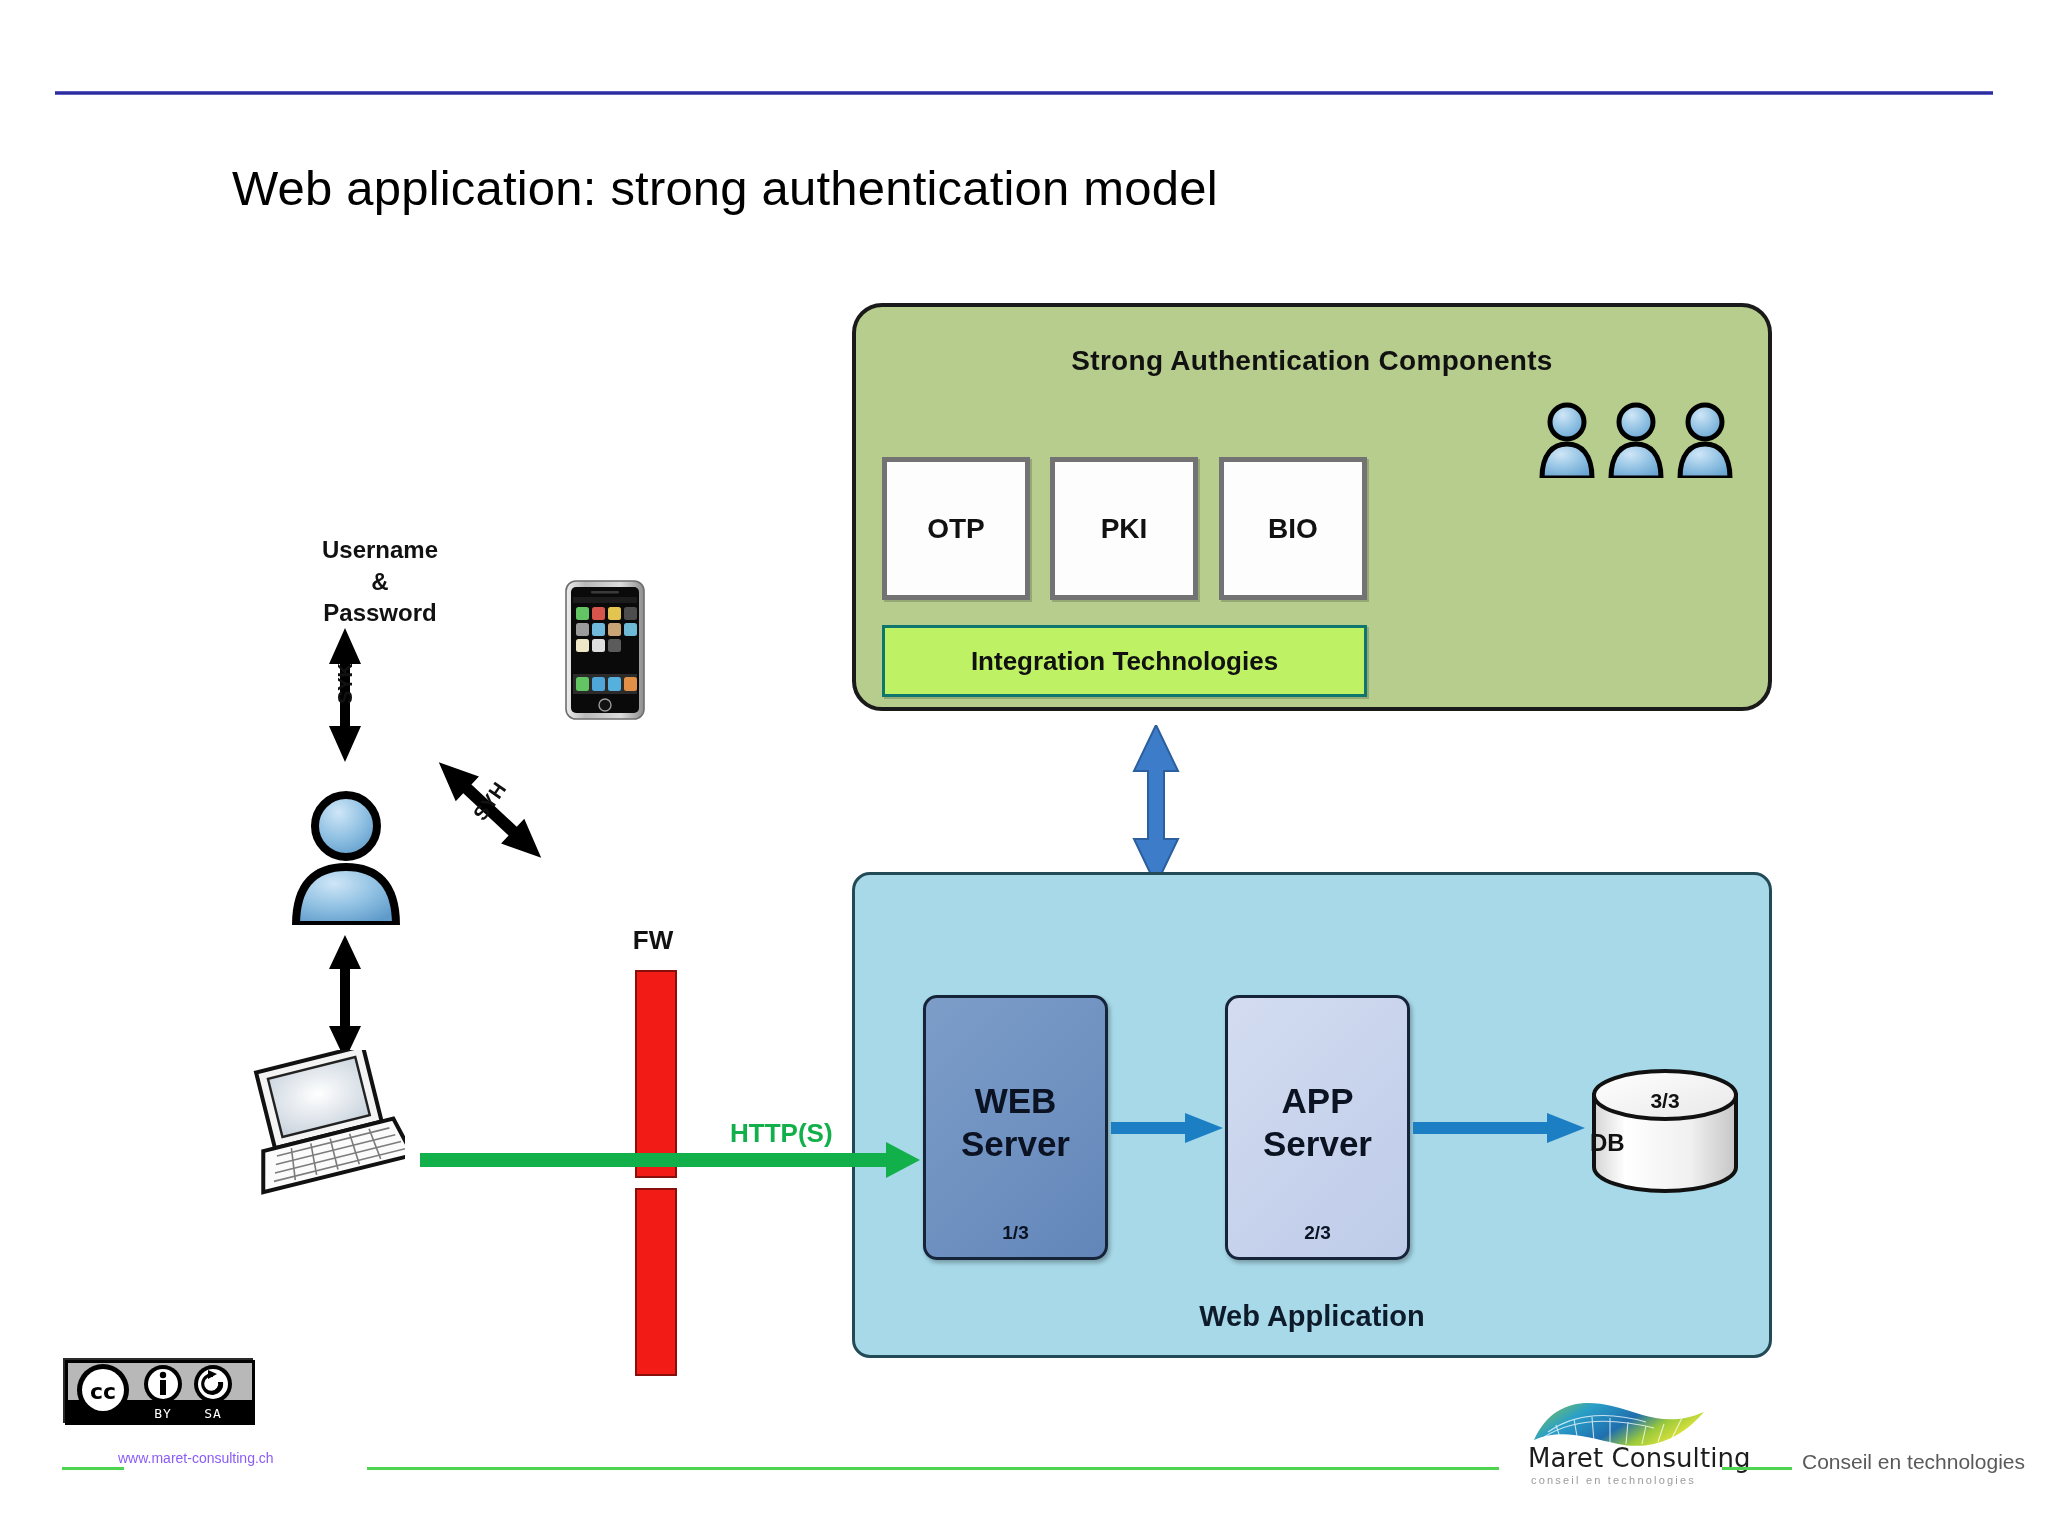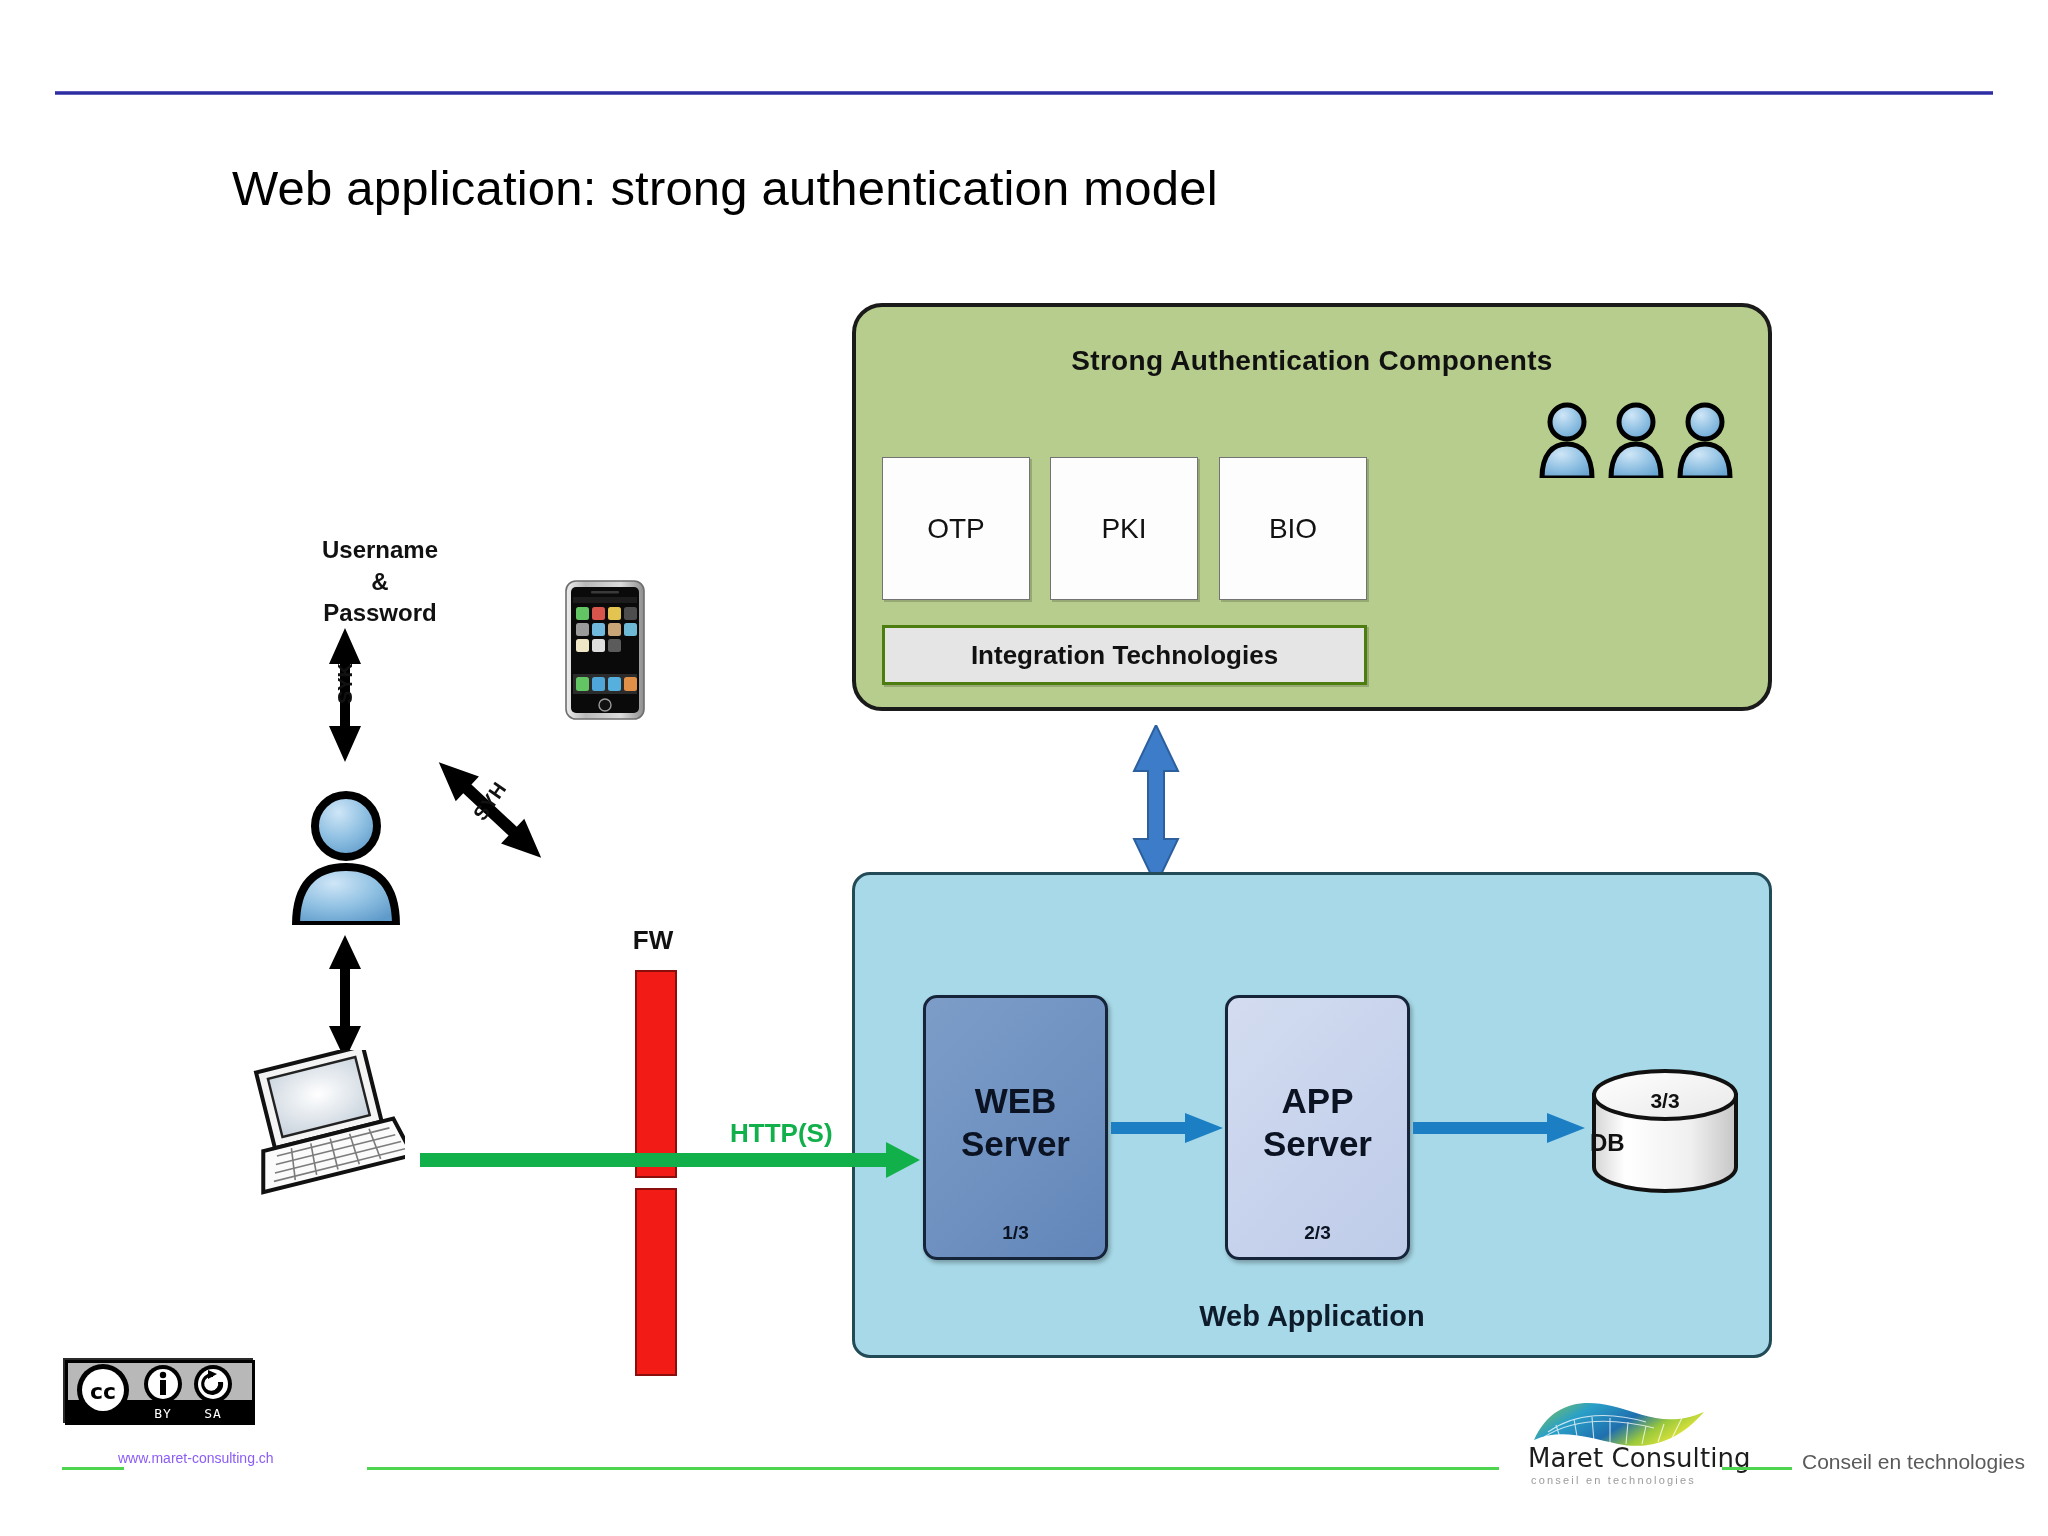--- a/index.html
+++ b/index.html
@@ -25,31 +25,31 @@
   .green-panel{
     position:absolute; left:852px; top:303px; width:920px; height:408px;
     background:#b7cd8d; border:4px solid #1a1a1a; border-radius:30px;
   }
   .green-title{
     position:absolute; left:0; right:0; top:38px;
     text-align:center; font-size:28px; font-weight:bold; color:#111;
     letter-spacing:0.3px;
   }
   .auth-box{
-    position:absolute; background:#fdfdfd; border:1px solid #737373;
+    position:absolute; background:#fdfdfd; border:5px solid #737373;
     display:flex; align-items:center; justify-content:center;
-    font-size:28px; font-weight:normal; color:#111;
+    font-size:28px; font-weight:bold; color:#111;
     box-shadow:2px 2px 0 rgba(0,0,0,0.18);
   }
   .auth-box.b1{ left:26px; top:150px; width:148px; height:143px; }
   .auth-box.b2{ left:194px; top:150px; width:148px; height:143px; }
   .auth-box.b3{ left:363px; top:150px; width:148px; height:143px; }
   .integration-box{
-    position:absolute; left:26px; top:318px; width:485px; height:60px;
-    background:#e5e5e5; border:3px solid #4d7c0f;
+    position:absolute; left:26px; top:318px; width:485px; height:72px;
+    background:#bef264; border:3px solid #0f766e;
     display:flex; align-items:center; justify-content:center;
     font-size:26px; font-weight:bold; color:#111;
     box-shadow:2px 2px 0 rgba(0,0,0,0.18);
   }
 
   
   .avatars{ position:absolute; left:680px; top:95px; width:200px; height:80px; }
   .avatar{ position:absolute; width:62px; height:76px; }
 
   

